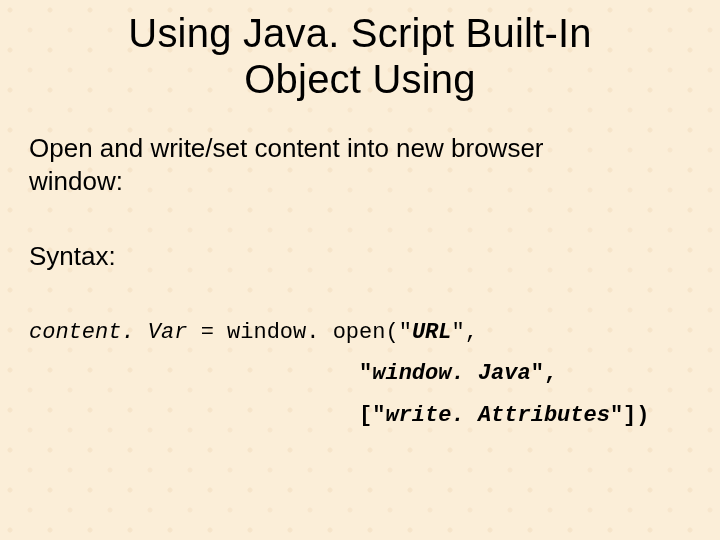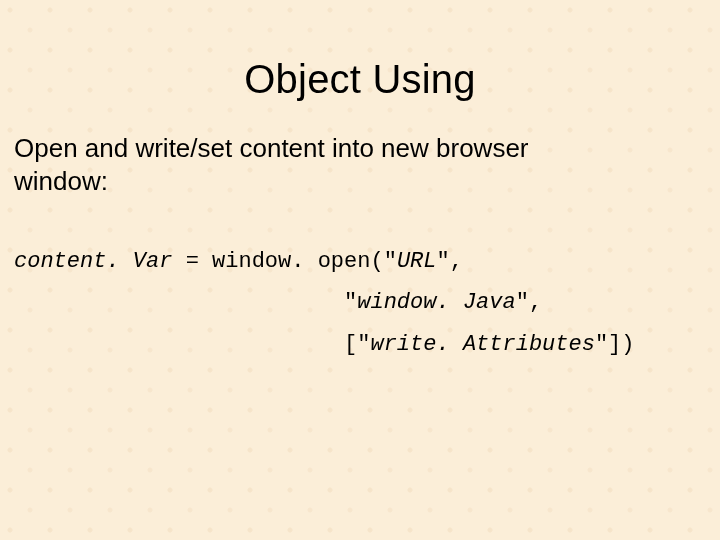--- a/index.html
+++ b/index.html
@@ -26,58 +26,59 @@
   }
   .title {
     text-align: center;
     font-size: 40px;
     line-height: 1.15;
     font-weight: 400;
     margin: 10px 0 30px 0;
     letter-spacing: 0.2px;
   }
   .body {
-    padding: 0 14px;
+    padding: 0 29px;
   }
   .para {
     font-size: 26px;
     line-height: 1.28;
     margin: 0 0 42px 0;
     font-weight: 400;
   }
   .syntax-label {
     font-size: 26px;
     margin: 0 0 40px 0;
     font-weight: 400;
   }
   .code {
     font-family: "Courier New", Courier, monospace;
     font-size: 22px;
     line-height: 1.9;
     white-space: pre;
   }
-  .bold { font-weight: 400; }
+  .bold { font-weight: 700; }
   .ital { font-style: italic; }
 </style>
 </head>
 <body>
 
 <div class="slide">
 
   <h1 class="title">
-    <br>
+    <span>Using Java. Script Built-In</span><br>
     <span>Object Using</span>
   </h1>
 
   <div class="body">
 
     <p class="para">
       <span>Open and write/set content into new browser</span><br>
       <span>window:</span>
     </p>
 
+    <p class="syntax-label">Syntax:</p>
 
     <div class="code"><span class="ital">content. Var</span><span> = window. open("</span><span class="bold ital">URL</span><span>", </span>
 <span>                         </span><span class="bold">"</span><span class="bold ital">window. Java</span><span class="bold">", </span>
 <span>                         </span><span class="bold">["</span><span class="bold ital">write. Attributes</span><span class="bold">"])</span></div>
 
   </div>
 </div>
 
 </body></html>

